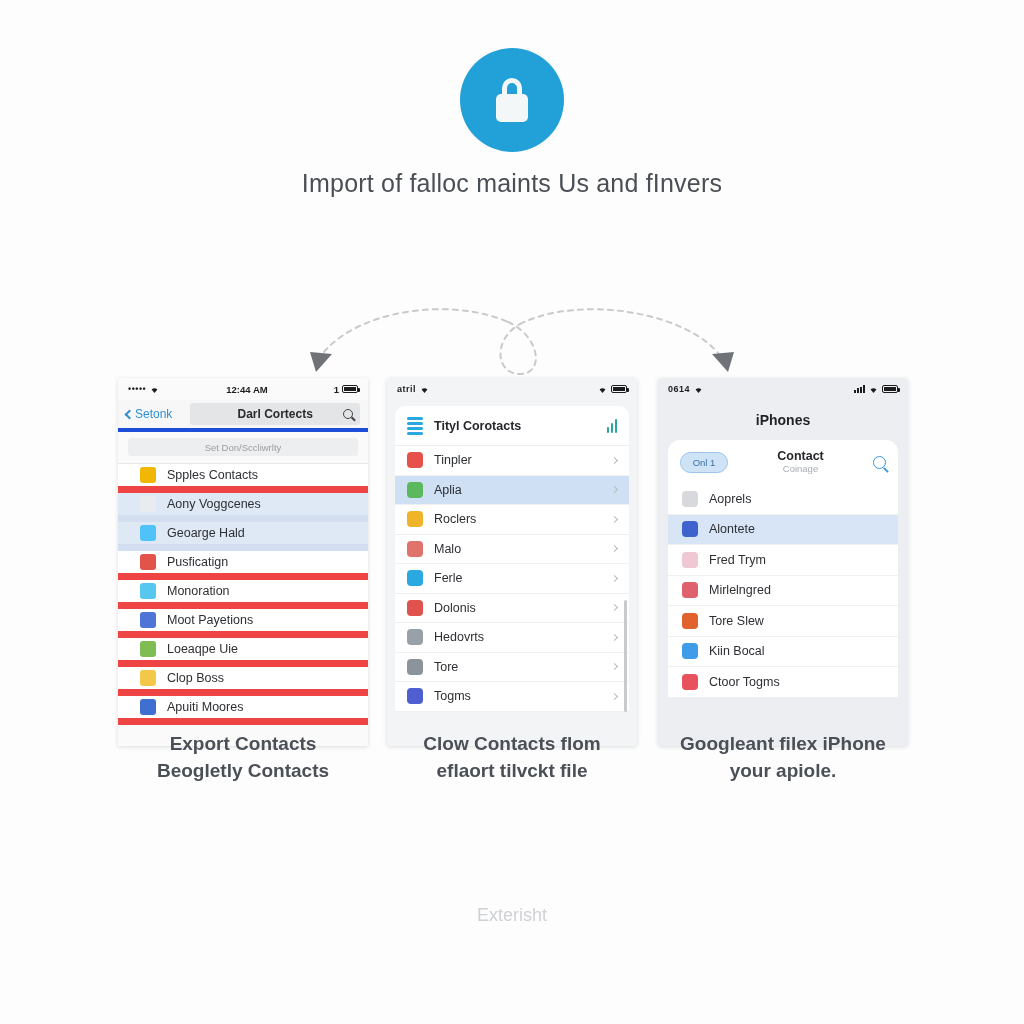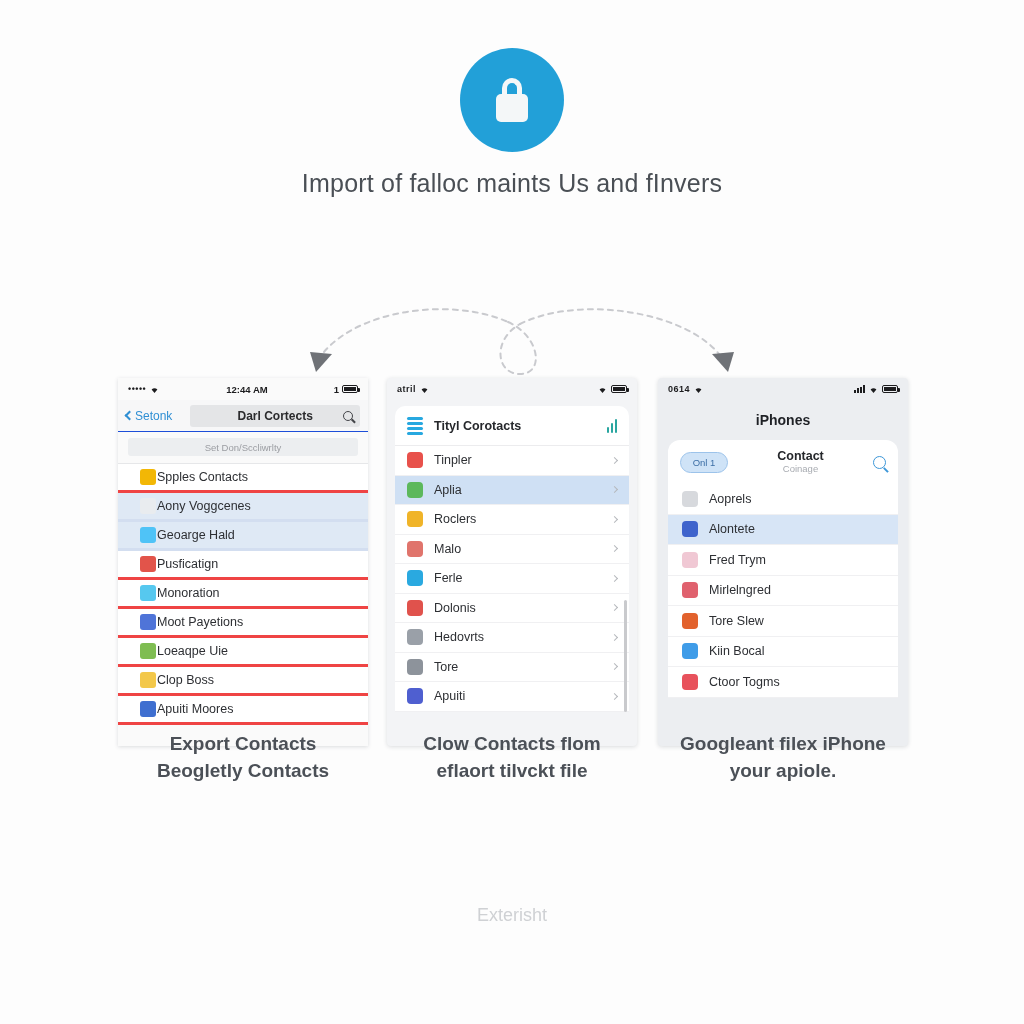--- a/index.html
+++ b/index.html
@@ -65,21 +65,21 @@
   .bars i:nth-child(3){height:6px;} .bars i:nth-child(4){height:8px;}
   .batt { width:16px; height:8px; border:1px solid #1c1c1e; border-radius:2px;
           position:relative; }
   .batt::after { content:""; position:absolute; right:-3px; top:2px;
                  width:2px; height:4px; background:#1c1c1e; border-radius:0 1px 1px 0; }
   .batt i { position:absolute; inset:1px; background:#1c1c1e; display:block; }
 
   
   .p1-navbar {
     height:32px; background:#f7f7f8; display:flex; align-items:center;
-    padding:0 8px; gap:18px; border-bottom:1px solid #1d4ed8;
+    padding:0 8px; gap:18px; border-bottom:4px solid #1d4ed8;
   }
   .p1-back { display:flex; align-items:center; gap:2px; color:#2f8fd4; font-size:12px; }
   .chev-left {
     width:7px; height:7px; border-left:2px solid #2f8fd4;
     border-bottom:2px solid #2f8fd4; transform:rotate(45deg); display:block;
   }
   .p1-searchbox {
     flex:1; height:22px; background:#e4e5e7; border-radius:3px;
     display:flex; align-items:center; justify-content:center;
     position:relative; font-size:12px; font-weight:700; color:#2b2b2d;text-align:center;
@@ -89,22 +89,22 @@
          border-radius:50%; position:relative; display:block; }
   .mag::after { content:""; position:absolute; right:-4px; bottom:-2px;
                 width:5px; height:1.6px; background:#44454a; transform:rotate(45deg); }
   .p1-subbar {
     margin:6px 10px 0; height:18px; background:#eceef0; border-radius:3px;
     display:flex; align-items:center; justify-content:center;
     font-size:9.5px; color:#9b9da2;
   }
   .p1-list { margin-top:7px; background:#fff; border-top:1px solid #e6e7e9; }
   .p1-row {
-    display:flex; align-items:center; gap:1px; height:29px;
-    padding:0 10px 0 22px; border-bottom:3px solid #ef4444;
+    display:flex; align-items:center; gap:11px; height:29px;
+    padding:0 10px 0 22px; border-bottom:7px solid #ef4444;
     font-size:12.5px; color:#2d2f33;
   }
   .p1-row.sel { background:#dfe9f5; border-bottom-color:#d3def0; }
   .p1-row .ic { width:16px; height:16px; border-radius:3px; flex:none; }
 
   
   .p2-card {
     margin:6px 8px 0; background:#fff; border-radius:10px 10px 0 0;
     overflow:hidden;
   }
@@ -342,21 +342,21 @@
           <span class="nm">Hedovrts</span>
           <span class="chev-right"></span>
         </div>
         <div class="p2-row">
           <span class="ic" style="background:#8d939b"></span>
           <span class="nm">Tore</span>
           <span class="chev-right"></span>
         </div>
         <div class="p2-row">
           <span class="ic" style="background:#4f5fd0"></span>
-          <span class="nm">Apuiti</span>
+          <span class="nm">Togms</span>
           <span class="chev-right"></span>
         </div>
       </div>
       <div class="p2-scroll"></div>
     </div>
 
     <div class="phone phone-3">
       <div class="statusbar">
         <span class="sb-left">
           <span class="dots">0614</span>

